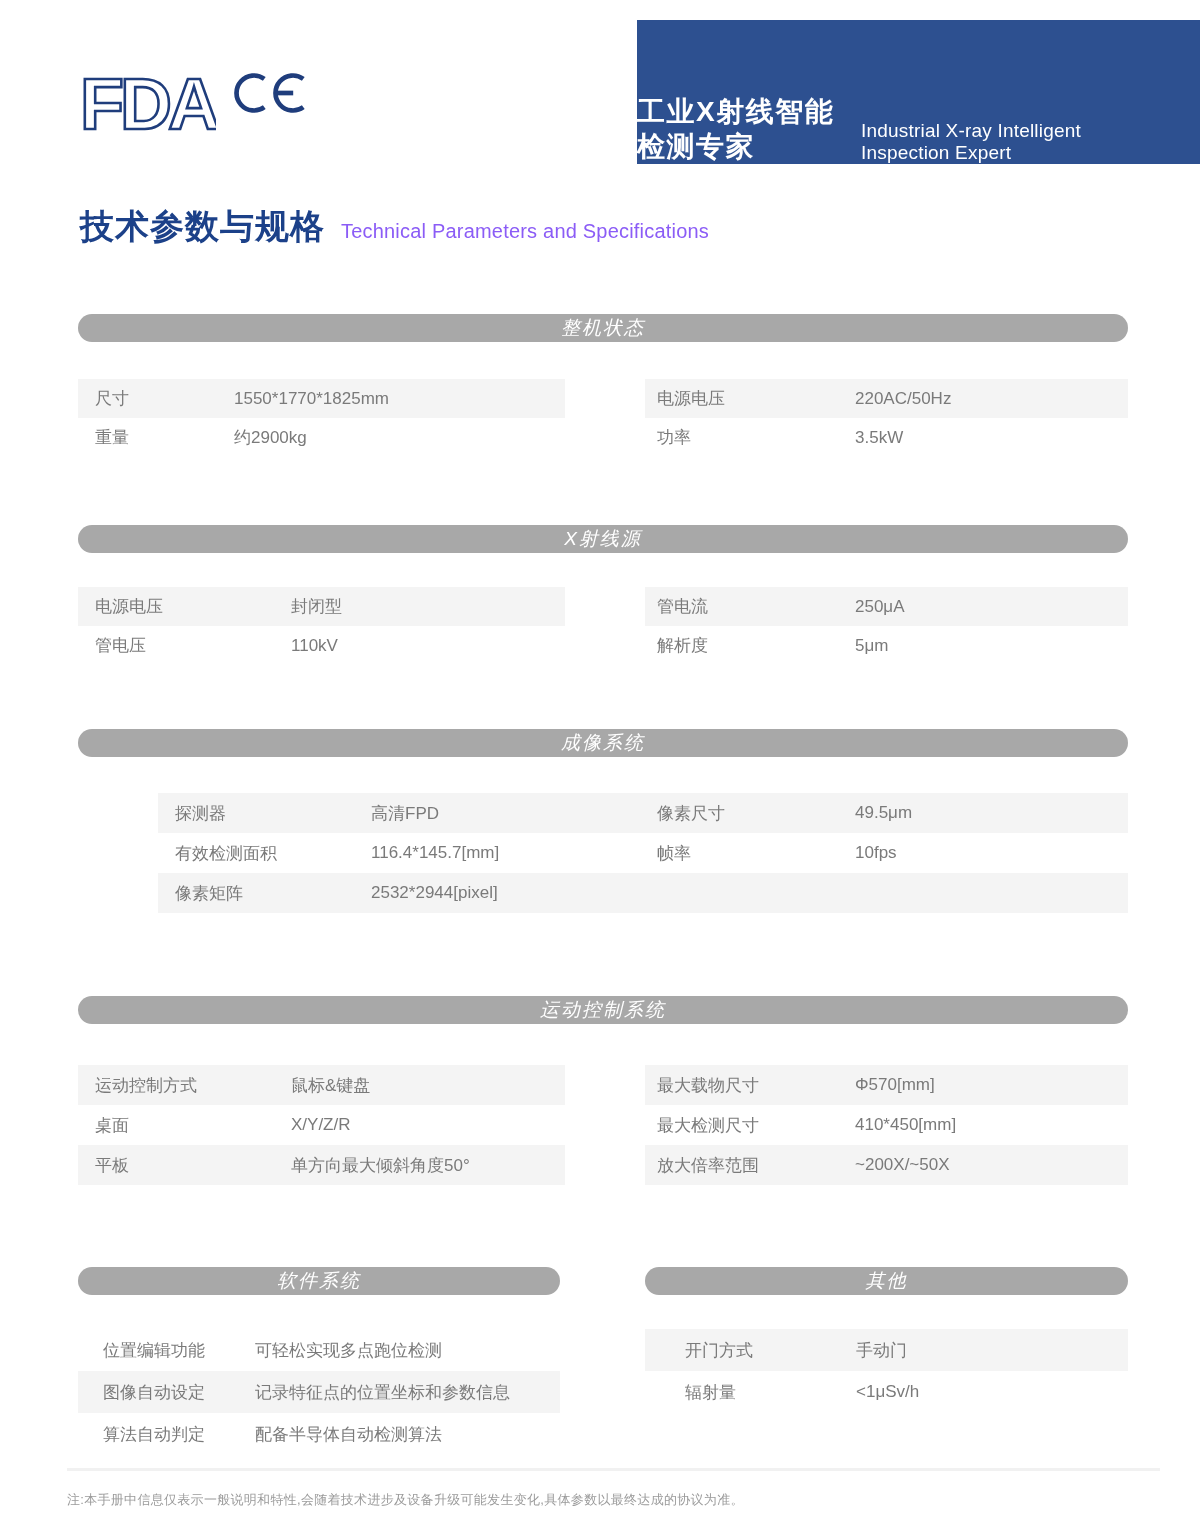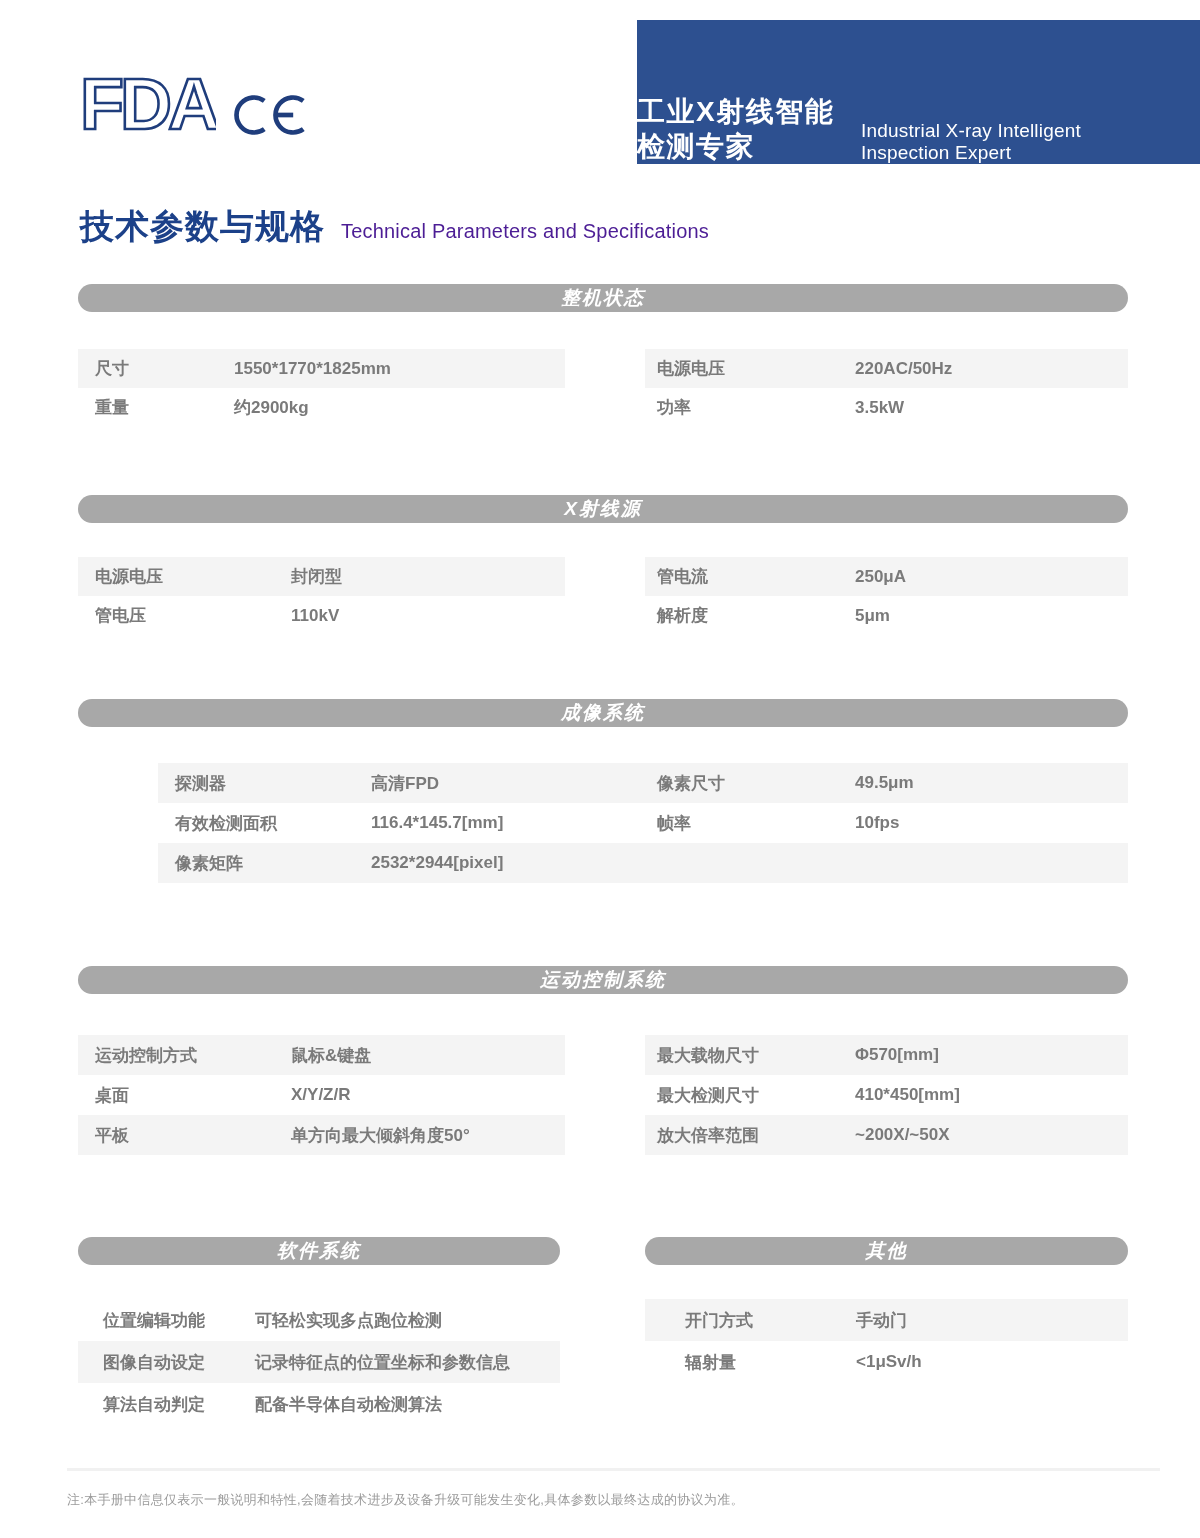--- a/index.html
+++ b/index.html
@@ -11,27 +11,27 @@
   
   .banner{
     position:absolute;top:20px;left:637px;right:0;height:144px;
     background:#2d5090;color:#ffffff;box-sizing:border-box;
     display:flex;flex-direction:row;justify-content:center;align-items:flex-end;
     padding-right:72px;
   }
   .banner .zh{font-size:28px;font-weight:bold;letter-spacing:1.5px;line-height:1.25;}
   .banner .en{font-size:19px;font-weight:400;margin-top:5px;letter-spacing:.2px;}
   
-  .logos{position:absolute;top:62px;left:78px;display:flex;align-items:flex-end;gap:12px;}
+  .logos{position:absolute;top:62px;left:78px;display:flex;align-items:flex-start;gap:12px;}
   
   .title-row{position:absolute;top:204px;left:80px;display:flex;align-items:baseline;white-space:nowrap;}
   .title-row h1{margin:0;font-size:34px;font-weight:bold;color:#1c4189;letter-spacing:1px;}
-  .title-row .subtitle{font-size:20px;color:#4c1d95;margin-left:16px;letter-spacing:.2px;}
-  
-  .content{position:absolute;top:284px;left:78px;width:1050px;font-weight:bold;}
+  .title-row .subtitle{font-size:20px;color:#8b5cf6;margin-left:16px;letter-spacing:.2px;}
+  
+  .content{position:absolute;top:314px;left:78px;width:1050px;}
   .pill{
     height:28px;border-radius:14px;background:#a8a8a8;color:#ffffff;
     font-style:italic;font-size:19px;letter-spacing:2px;
     display:flex;align-items:center;justify-content:center;
   }
   .tables{display:flex;justify-content:space-between;}
   .tbl{box-sizing:border-box;}
   .tbl.side-left{width:487px;}
   .tbl.side-right{width:483px;}
   .row{display:flex;align-items:center;height:39px;font-size:17px;color:#7a7a7a;}

